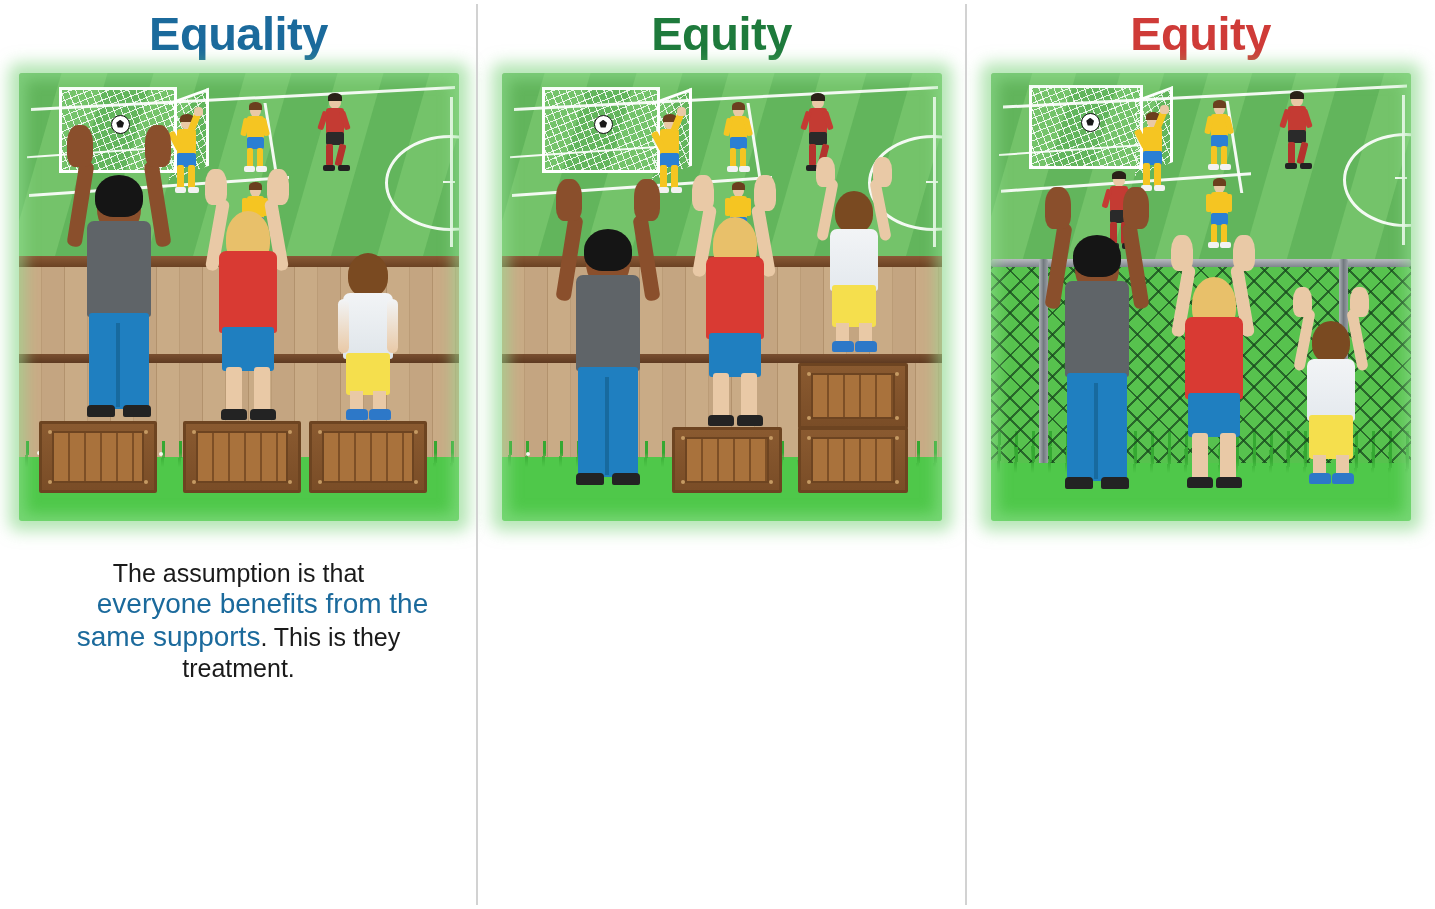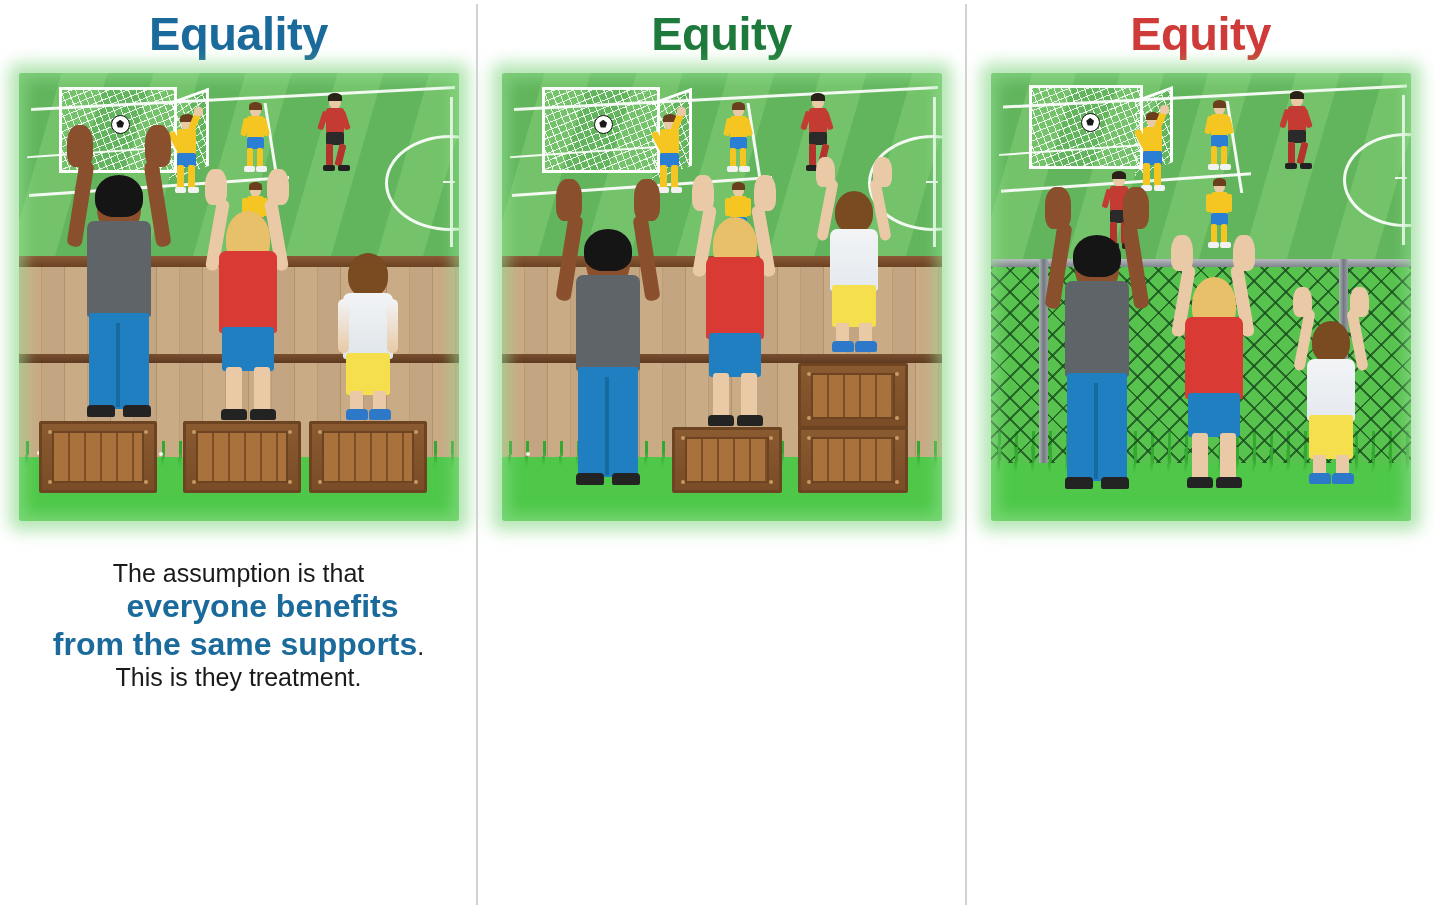--- a/index.html
+++ b/index.html
@@ -162,21 +162,21 @@
 
   
   .caption{
     margin-top:38px; text-align:center; line-height:1.17;
     font-size:25px; color:#1a1a1a;
     font-family:"Liberation Sans", sans-serif;
   }
   .caption.c1{ width:400px; }
   .caption.c2{ width:400px; }
   .caption.c3{ width:410px; }
-  .caption b{ font-weight:bold; font-size:32px;margin-left:48px; }
+  .caption b{ font-weight:normal; font-size:28px;margin-left:48px; }
 </style>
 </head>
 <body>
 
 <div class="board">
 
   <div class="panel p1">
     <div class="title" style="color:#1b6a9c">Equality</div>
 
     <div class="illus-wrap">

